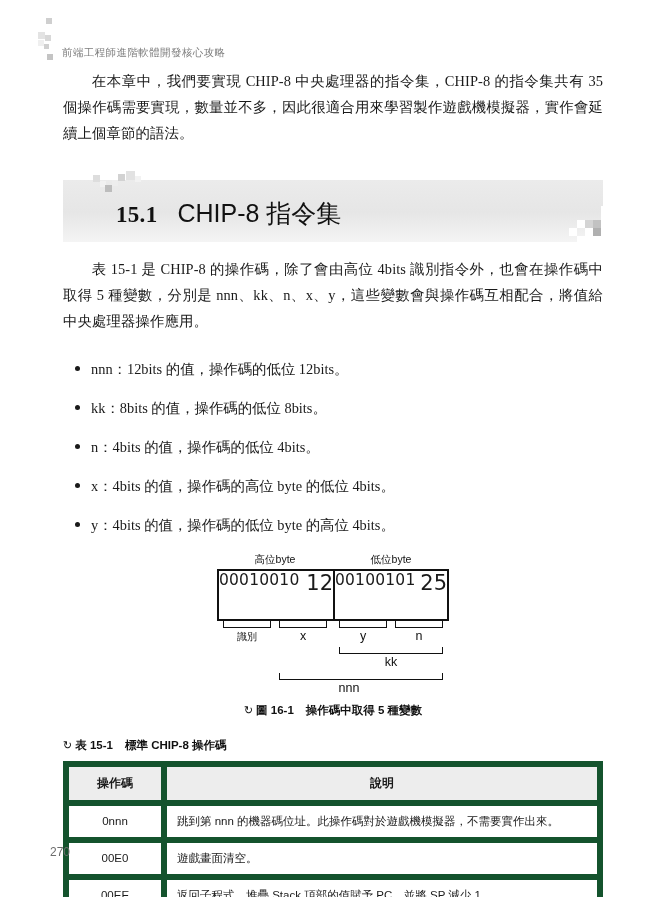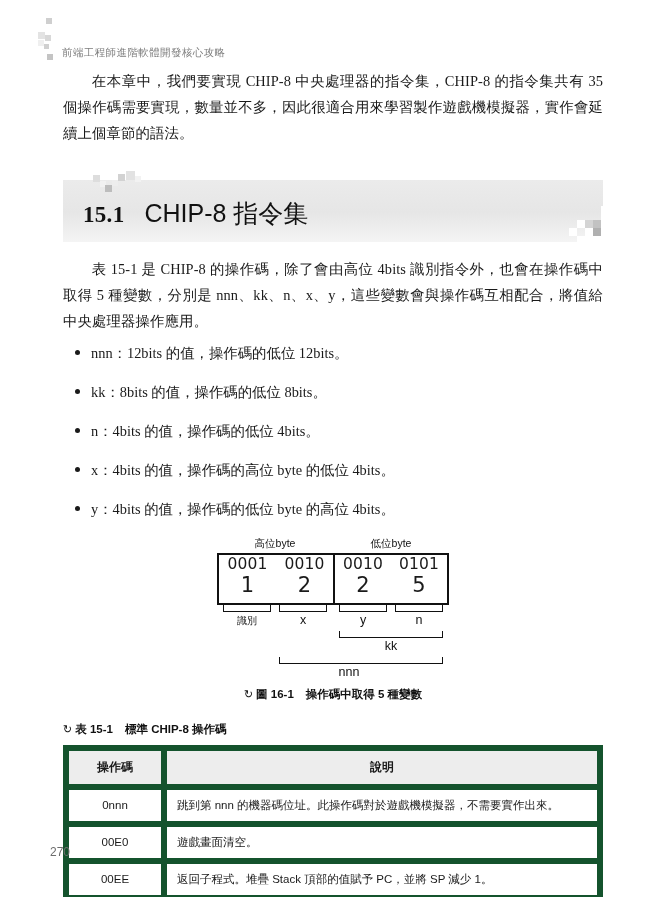--- a/index.html
+++ b/index.html
@@ -71,20 +71,21 @@
     font-family: "Liberation Sans", "DejaVu Sans", sans-serif;
     font-size: 25px;
     color: #111;
     white-space: nowrap;
   }
   .section-heading .hnum {
     font-family: "Liberation Serif", "DejaVu Serif", serif;
     font-weight: bold;
     font-size: 23px;
     letter-spacing: .3px;
+    margin-left: 33px;
   }
   .section-heading .hsep { display: inline-block; width: 20px; }
   .heading-deco-top {
     position: absolute;
     left: 30px; top: -9px;
     width: 60px; height: 26px;
     pointer-events: none;
   }
   .heading-deco-top i,
   .heading-deco-corner i {
@@ -93,21 +94,21 @@
   }
   .heading-deco-corner {
     position: absolute;
     right: -8px; bottom: -6px;
     width: 42px; height: 42px;
     pointer-events: none;
   }
 
   
   ul.bullets {
-    margin: 8px 0 0 0;
+    margin: 24px 0 0 0;
     padding: 0;
     list-style: none;
   }
   ul.bullets li {
     position: relative;
     padding-left: 28px;
     font-size: 14.4px;
     line-height: 22px;
     margin-bottom: 17px;
   }
@@ -141,22 +142,22 @@
     padding-bottom: 2px;
   }
   .bitbox {
     display: flex;
     border: 2px solid #111;
     height: 52px;
   }
   .bitbox .half {
     flex: 1 1 50%;
     display: flex;
-    flex-direction: column;
-    justify-content: flex-start;
+    flex-direction: row;
+    justify-content: space-between;
   }
   .bitbox .half + .half { border-left: 2px solid #111; }
   .bitbox .nibrow {
     display: flex;
   }
   .bitbox .nibrow span {
     flex: 1 1 50%;
     text-align: center;
   }
   .bitbox .bits span {

